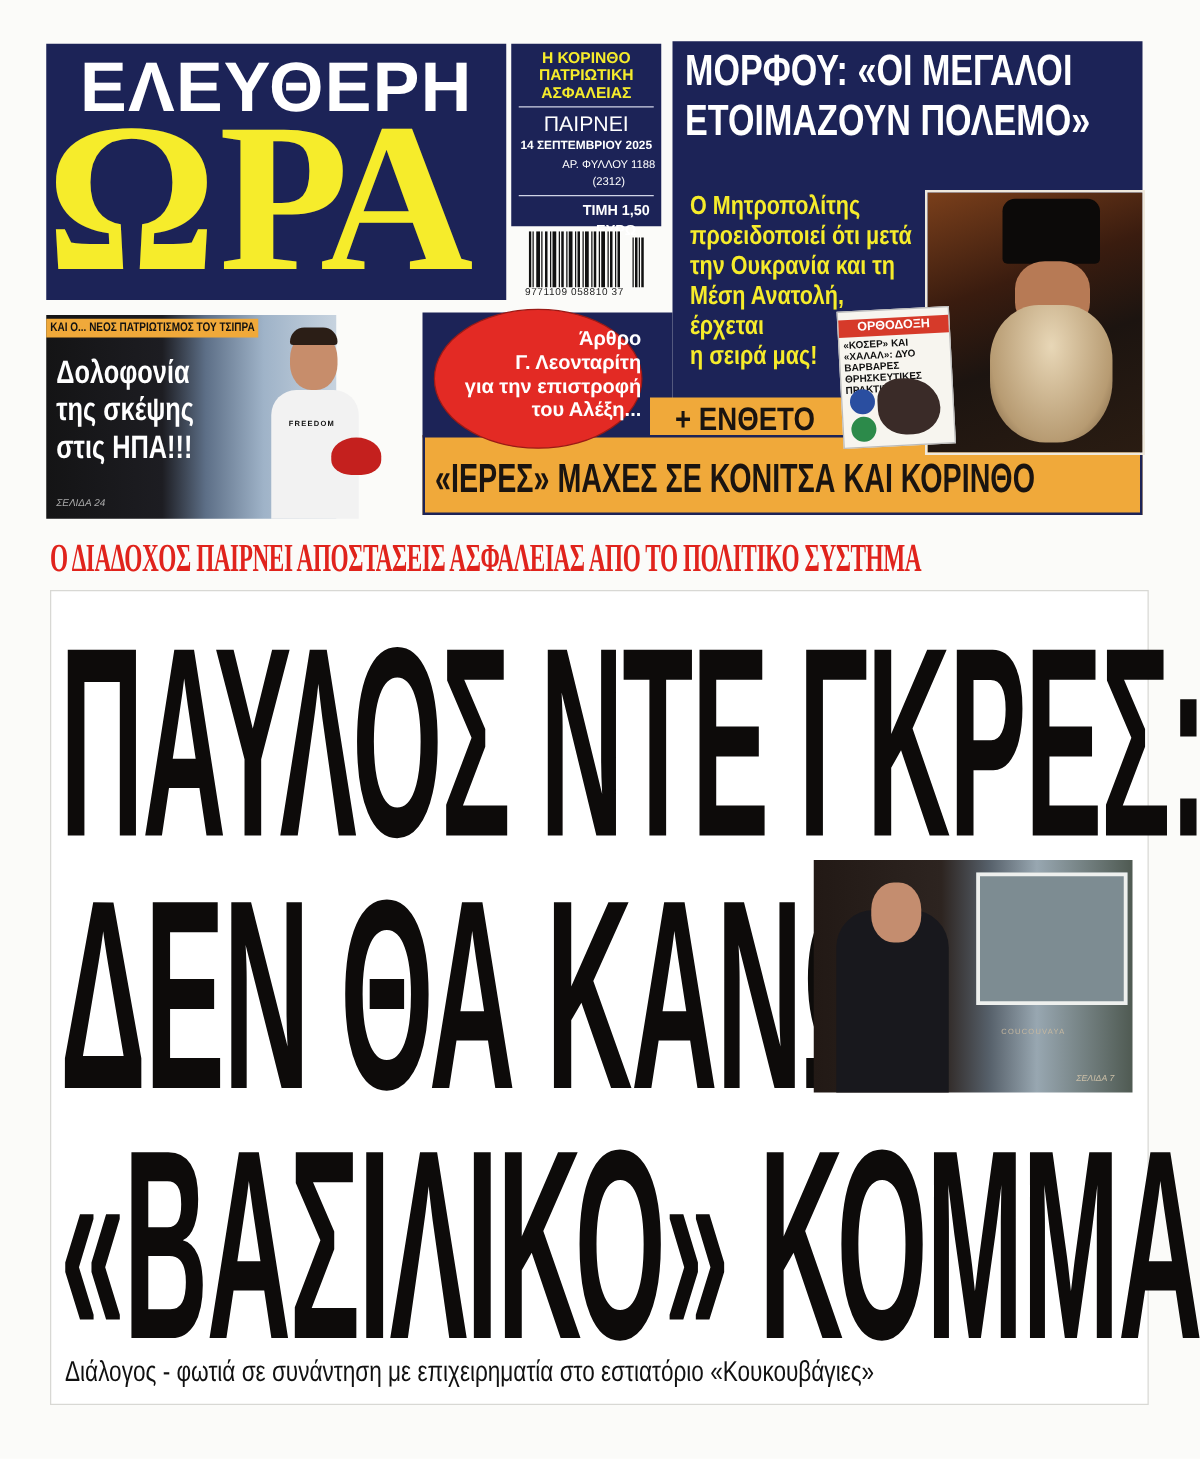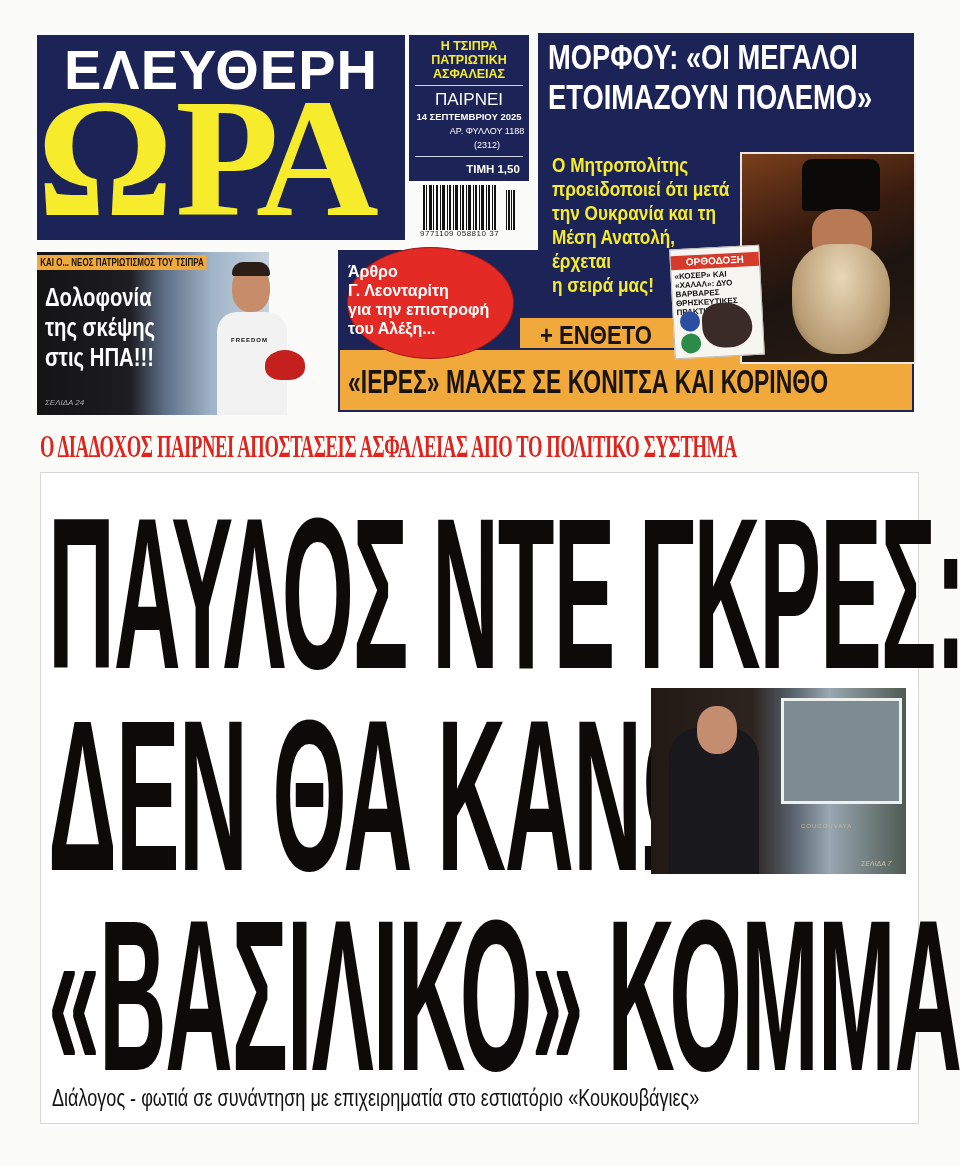--- a/index.html
+++ b/index.html
@@ -44,21 +44,21 @@
   #tsipras-tag{left:0;top:3px;background:#f0a93a;color:#111;font-size:10px;padding:2px 4px;font-weight:bold;}
   #tsipras-head{left:8px;top:30px;color:#fff;font-size:26px;line-height:30px;}
   #tsipras-page{left:8px;top:146px;color:#aaa;font-size:8px;font-style:italic;}
   #shirt{position:absolute;left:40px;top:60px;width:70px;height:103px;background:#f2f2f2;border-radius:20px 20px 0 0;}
   #head{position:absolute;left:55px;top:14px;width:38px;height:46px;background:#c78d6b;border-radius:45%;}
   #hair{position:absolute;left:55px;top:10px;width:38px;height:14px;background:#2b1e16;border-radius:18px 18px 4px 4px;}
   #cap{position:absolute;left:88px;top:98px;width:40px;height:30px;background:#c4201e;border-radius:50% 50% 40% 40%;}
   #freedom{position:absolute;left:54px;top:85px;font-size:6px;font-weight:bold;color:#111;letter-spacing:1px;}
   
   #oval{left:347px;top:247px;width:165px;height:110px;background:#e32a24;border-radius:50%;border:1px solid #9b1a16;}
-  #oval-text{left:0;top:14px;width:165px;text-align:left;color:#fff;font-size:16px;line-height:19px;}
+  #oval-text{left:0;top:14px;width:165px;text-align:right;color:#fff;font-size:16px;line-height:19px;}
   #navy-mid{left:338px;top:250px;width:200px;height:100px;background:#1c2357;}
   
   #kicker{left:40px;top:428px;color:#e0231c;font-family:"Liberation Serif",serif;font-weight:bold;font-size:25.5px;letter-spacing:-0.5px;white-space:nowrap;}
   
   #main-panel{left:40px;top:472px;width:877px;height:650px;border:1px solid #d8d8d4;background:#fff;}
   .hl{position:absolute;color:#0d0b0a;font-family:"Liberation Sans",sans-serif;font-weight:bold;white-space:nowrap;transform-origin:left top;}
   #hl1{left:48px;top:470px;font-size:160px;transform:scale(0.58,1.35);letter-spacing:-2px;}
   #hl2{left:48px;top:672px;font-size:160px;transform:scale(0.6,1.35);letter-spacing:-2px;}
   #hl3{left:48px;top:872px;font-size:160px;transform:scale(0.585,1.35);letter-spacing:-2px;}
   #photo2{left:651px;top:688px;width:255px;height:186px;background:linear-gradient(90deg,#221915 0%,#2d2420 40%,#56606a 55%,#98a7b1 70%,#4f5a52 100%);}
@@ -72,21 +72,21 @@
 </head>
 <body>
 
 <div id="masthead" class="abs">
   <div id="mast-top" class="abs">ΕΛΕΥΘΕΡΗ</div>
   <div id="mast-big" class="abs">ΩΡΑ</div>
 </div>
 
 <div id="infobox" class="abs">
   <div class="tag">
-    <div>Η ΤΣΙΠΡΑ</div>
+    <div>Η ΚΟΡΙΝΘΟ</div>
     <div>ΠΑΤΡΙΩΤΙΚΗ</div>
     <div>ΑΣΦΑΛΕΙΑΣ</div>
   </div>
   <div class="sep"></div>
   <div class="day">ΠΑΙΡΝΕΙ</div>
   <div class="date">14 ΣΕΠΤΕΜΒΡΙΟΥ 2025</div>
   <div class="issue">ΑΡ. ΦΥΛΛΟΥ  1188 (2312)</div>
   <div class="sep"></div>
   <div class="price">ΤΙΜΗ 1,50 ΕΥΡΩ</div>
 </div>

